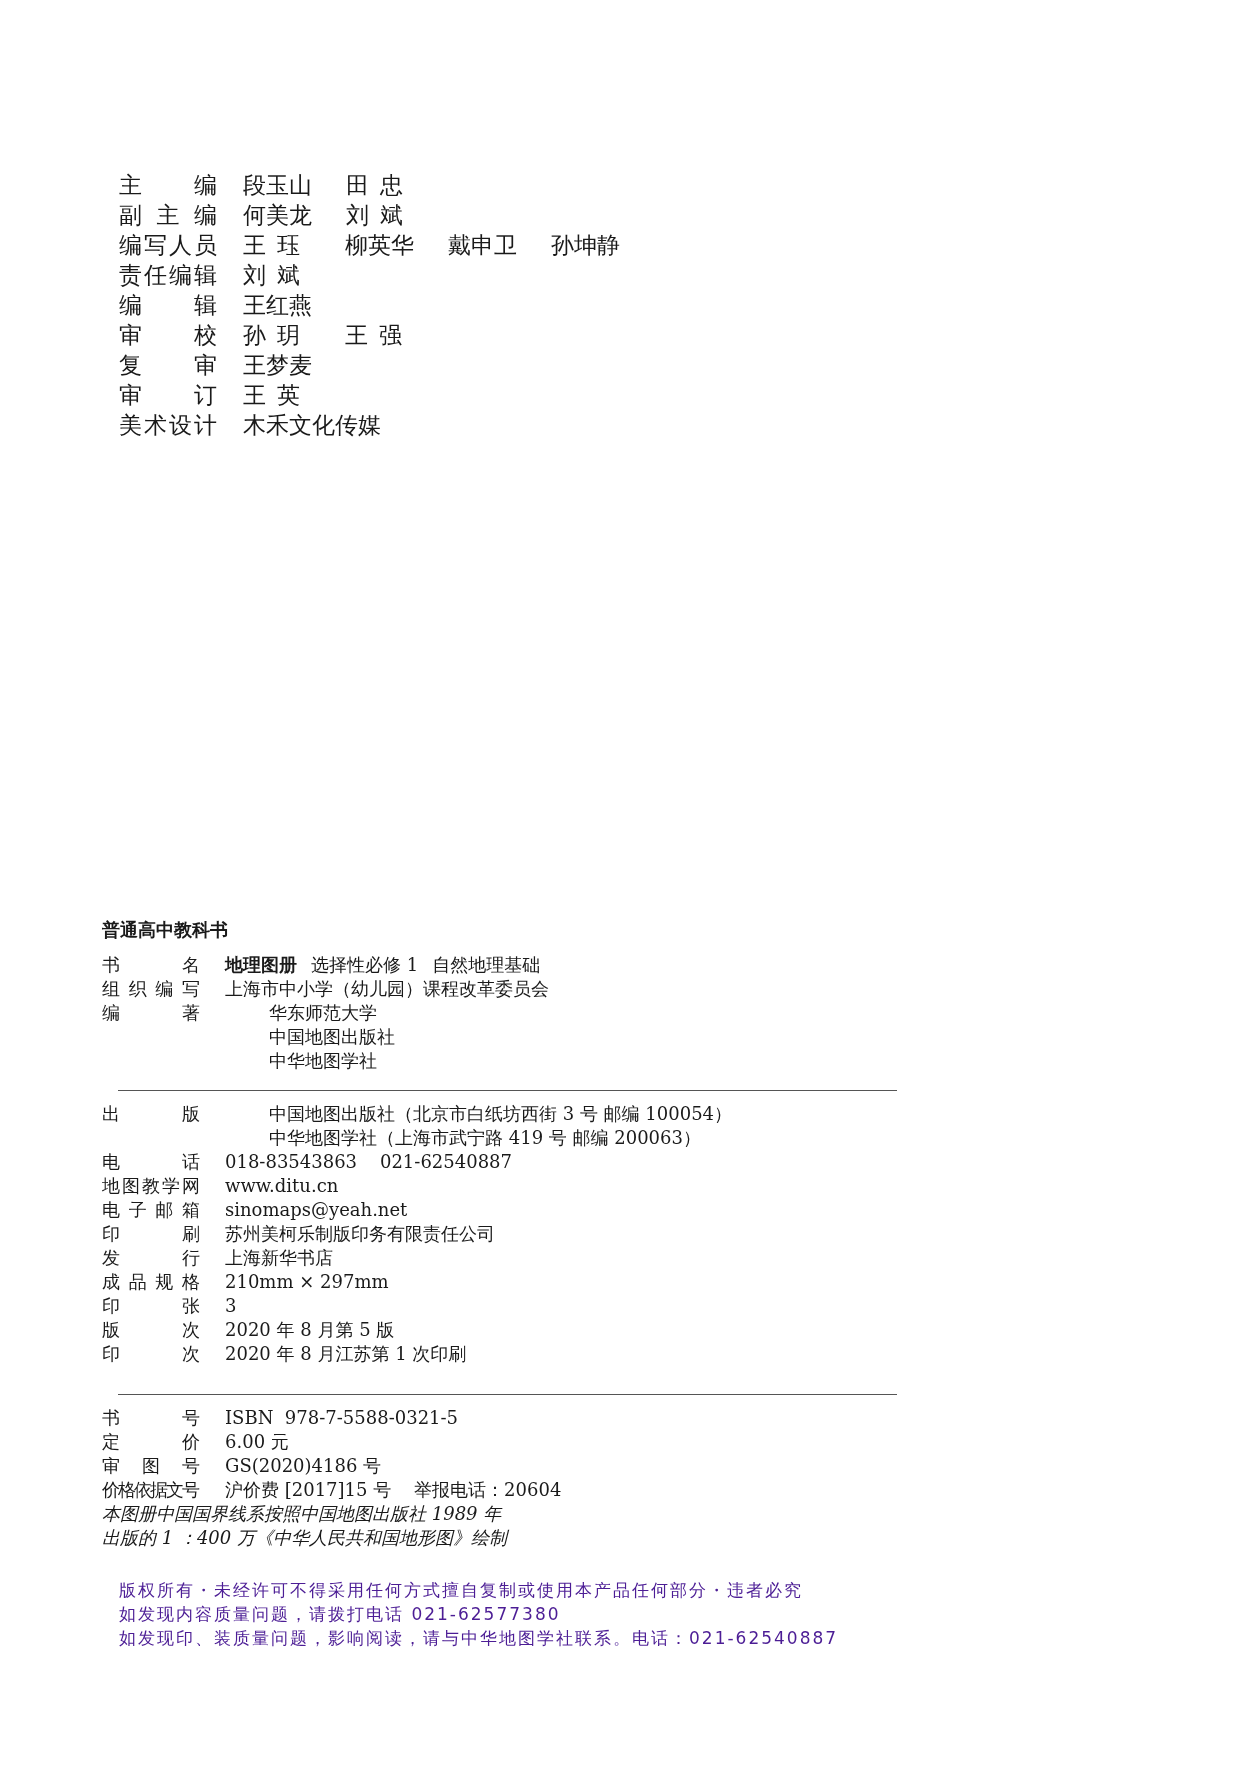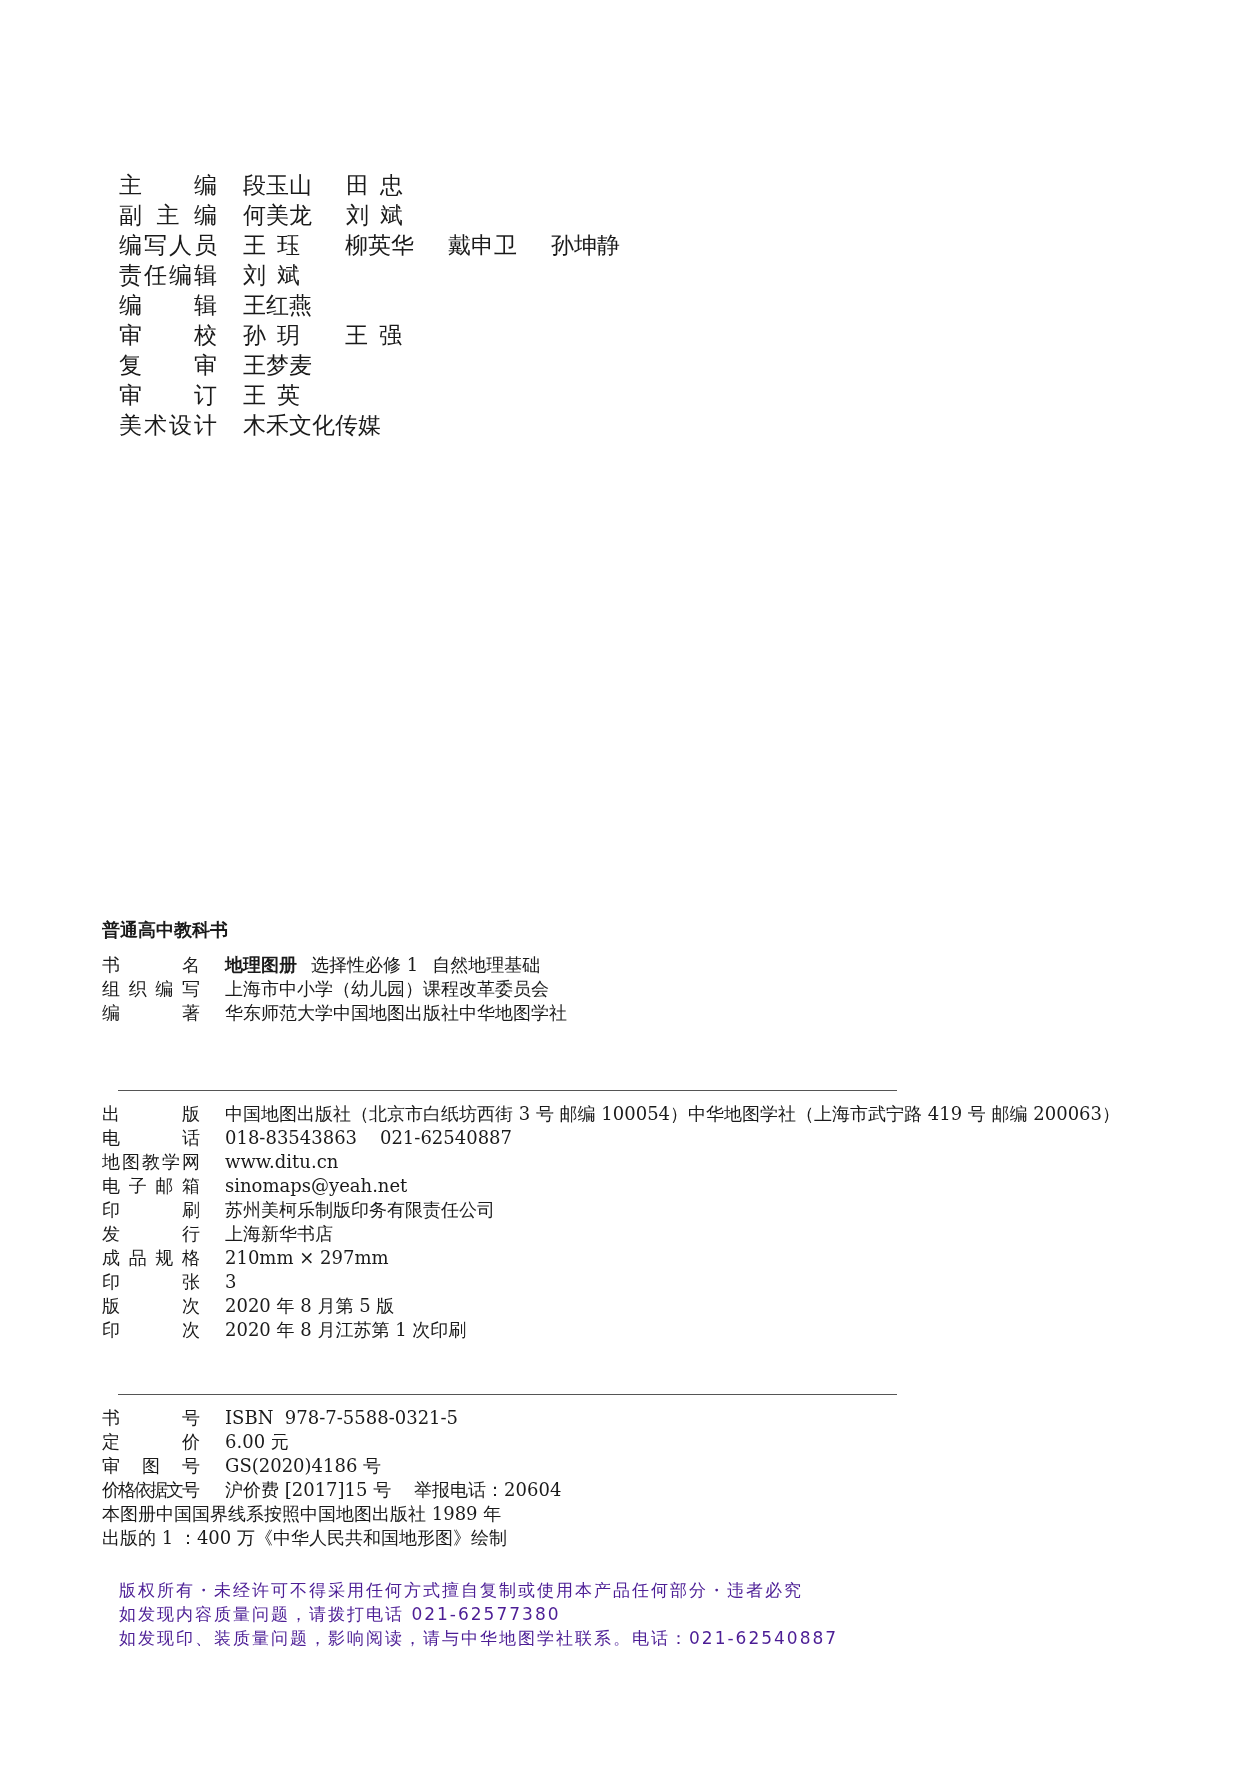--- a/index.html
+++ b/index.html
@@ -26,28 +26,28 @@
       position: absolute; left: 102px; top: 918px; width: 780px;
       font-size: 18px; line-height: 24px;
     }
     .imprint-series { font-weight: bold; height: 24px; margin-bottom: 11px; }
     .row { display: flex; white-space: nowrap; min-height: 24px; }
     .lbl {
       width: 98px; display: flex; justify-content: space-between;
       margin-right: 25px; flex: 0 0 98px;
     }
     .lbl.free { justify-content: flex-start; }
-    .vals { display: flex; flex-direction: row; }
+    .vals { display: flex; flex-direction: column; margin-left: 44px; }
     .bold { font-weight: bold; }
     .gap { display: inline-block; width: 14px; }
     .rule {
       position: absolute; left: 118px; width: 779px; height: 0;
       border-top: 1.5px solid #555555;
     }
-    .plain-line { white-space: nowrap; height: 24px; }
+    .plain-line { white-space: nowrap; height: 24px; font-style: italic; }
     .copyright {
       position: absolute; left: 119px; top: 1578px;
       font-size: 17px; line-height: 24px; letter-spacing: 2px;
       font-family: "DejaVu Sans", "Liberation Sans", sans-serif;
       color: #4c1d95;
     }
     .copyright div { white-space: nowrap; height: 24px; }
   </style>
 </head>
 <body>

